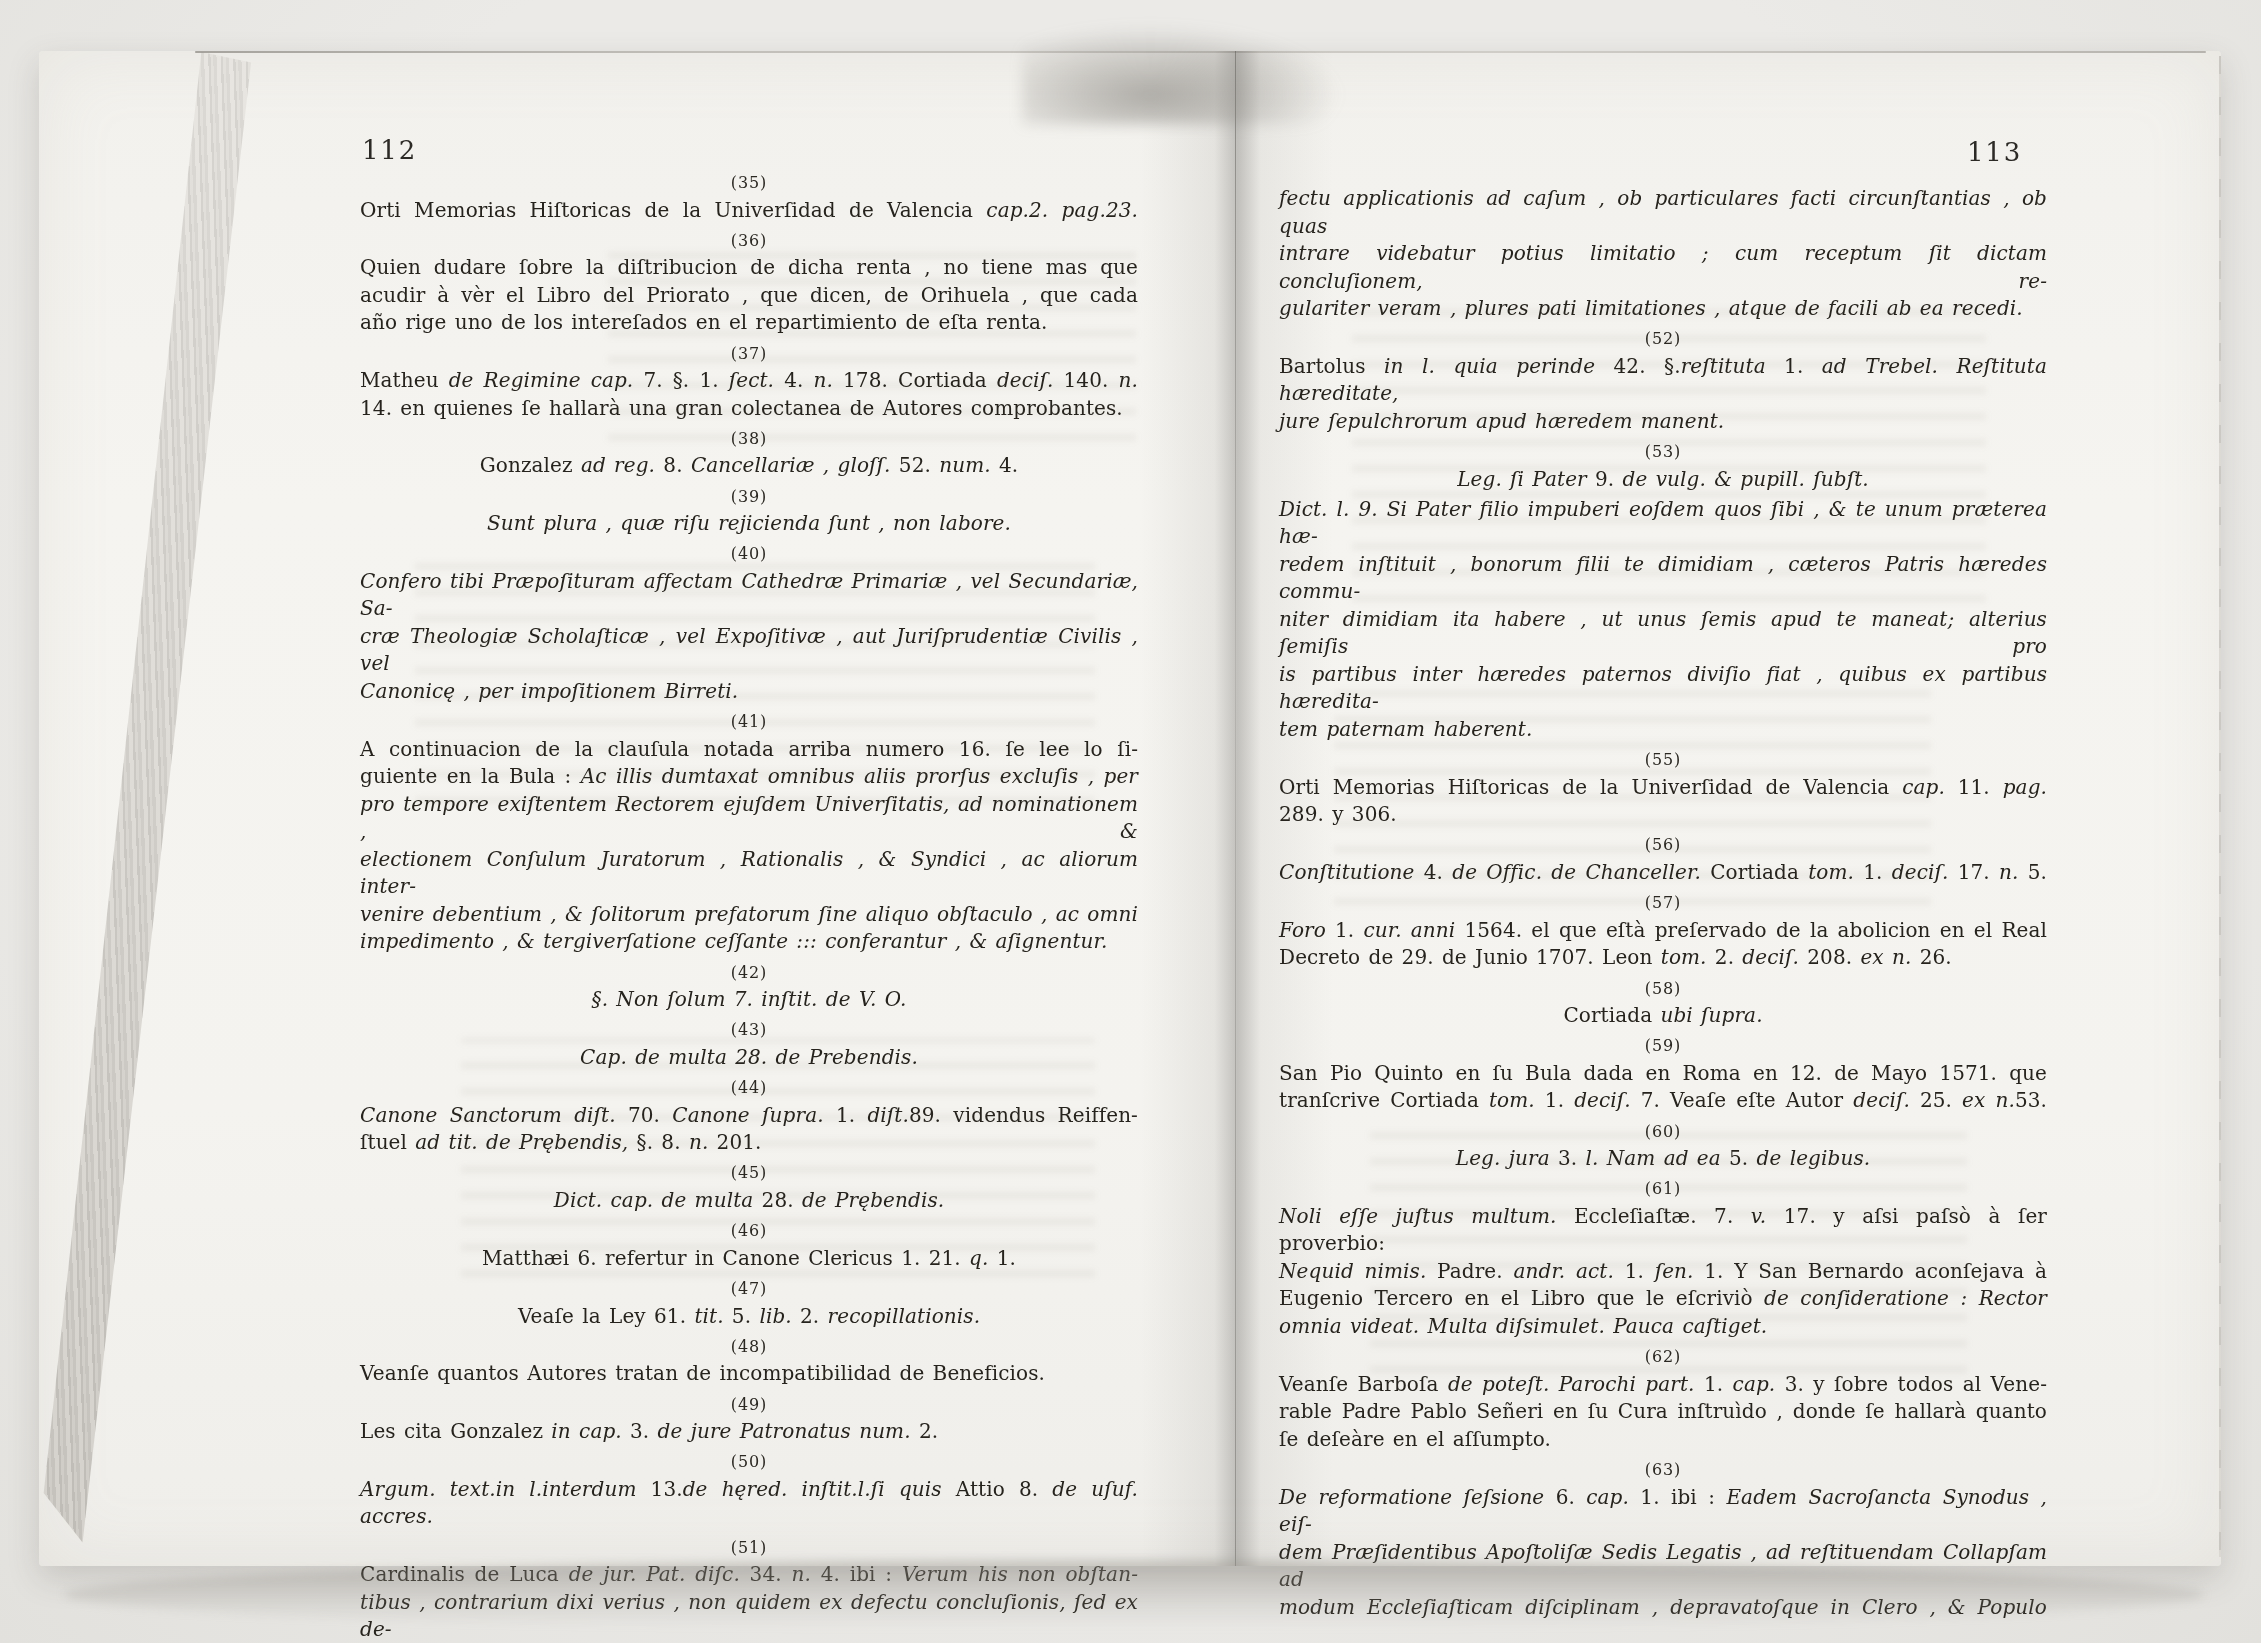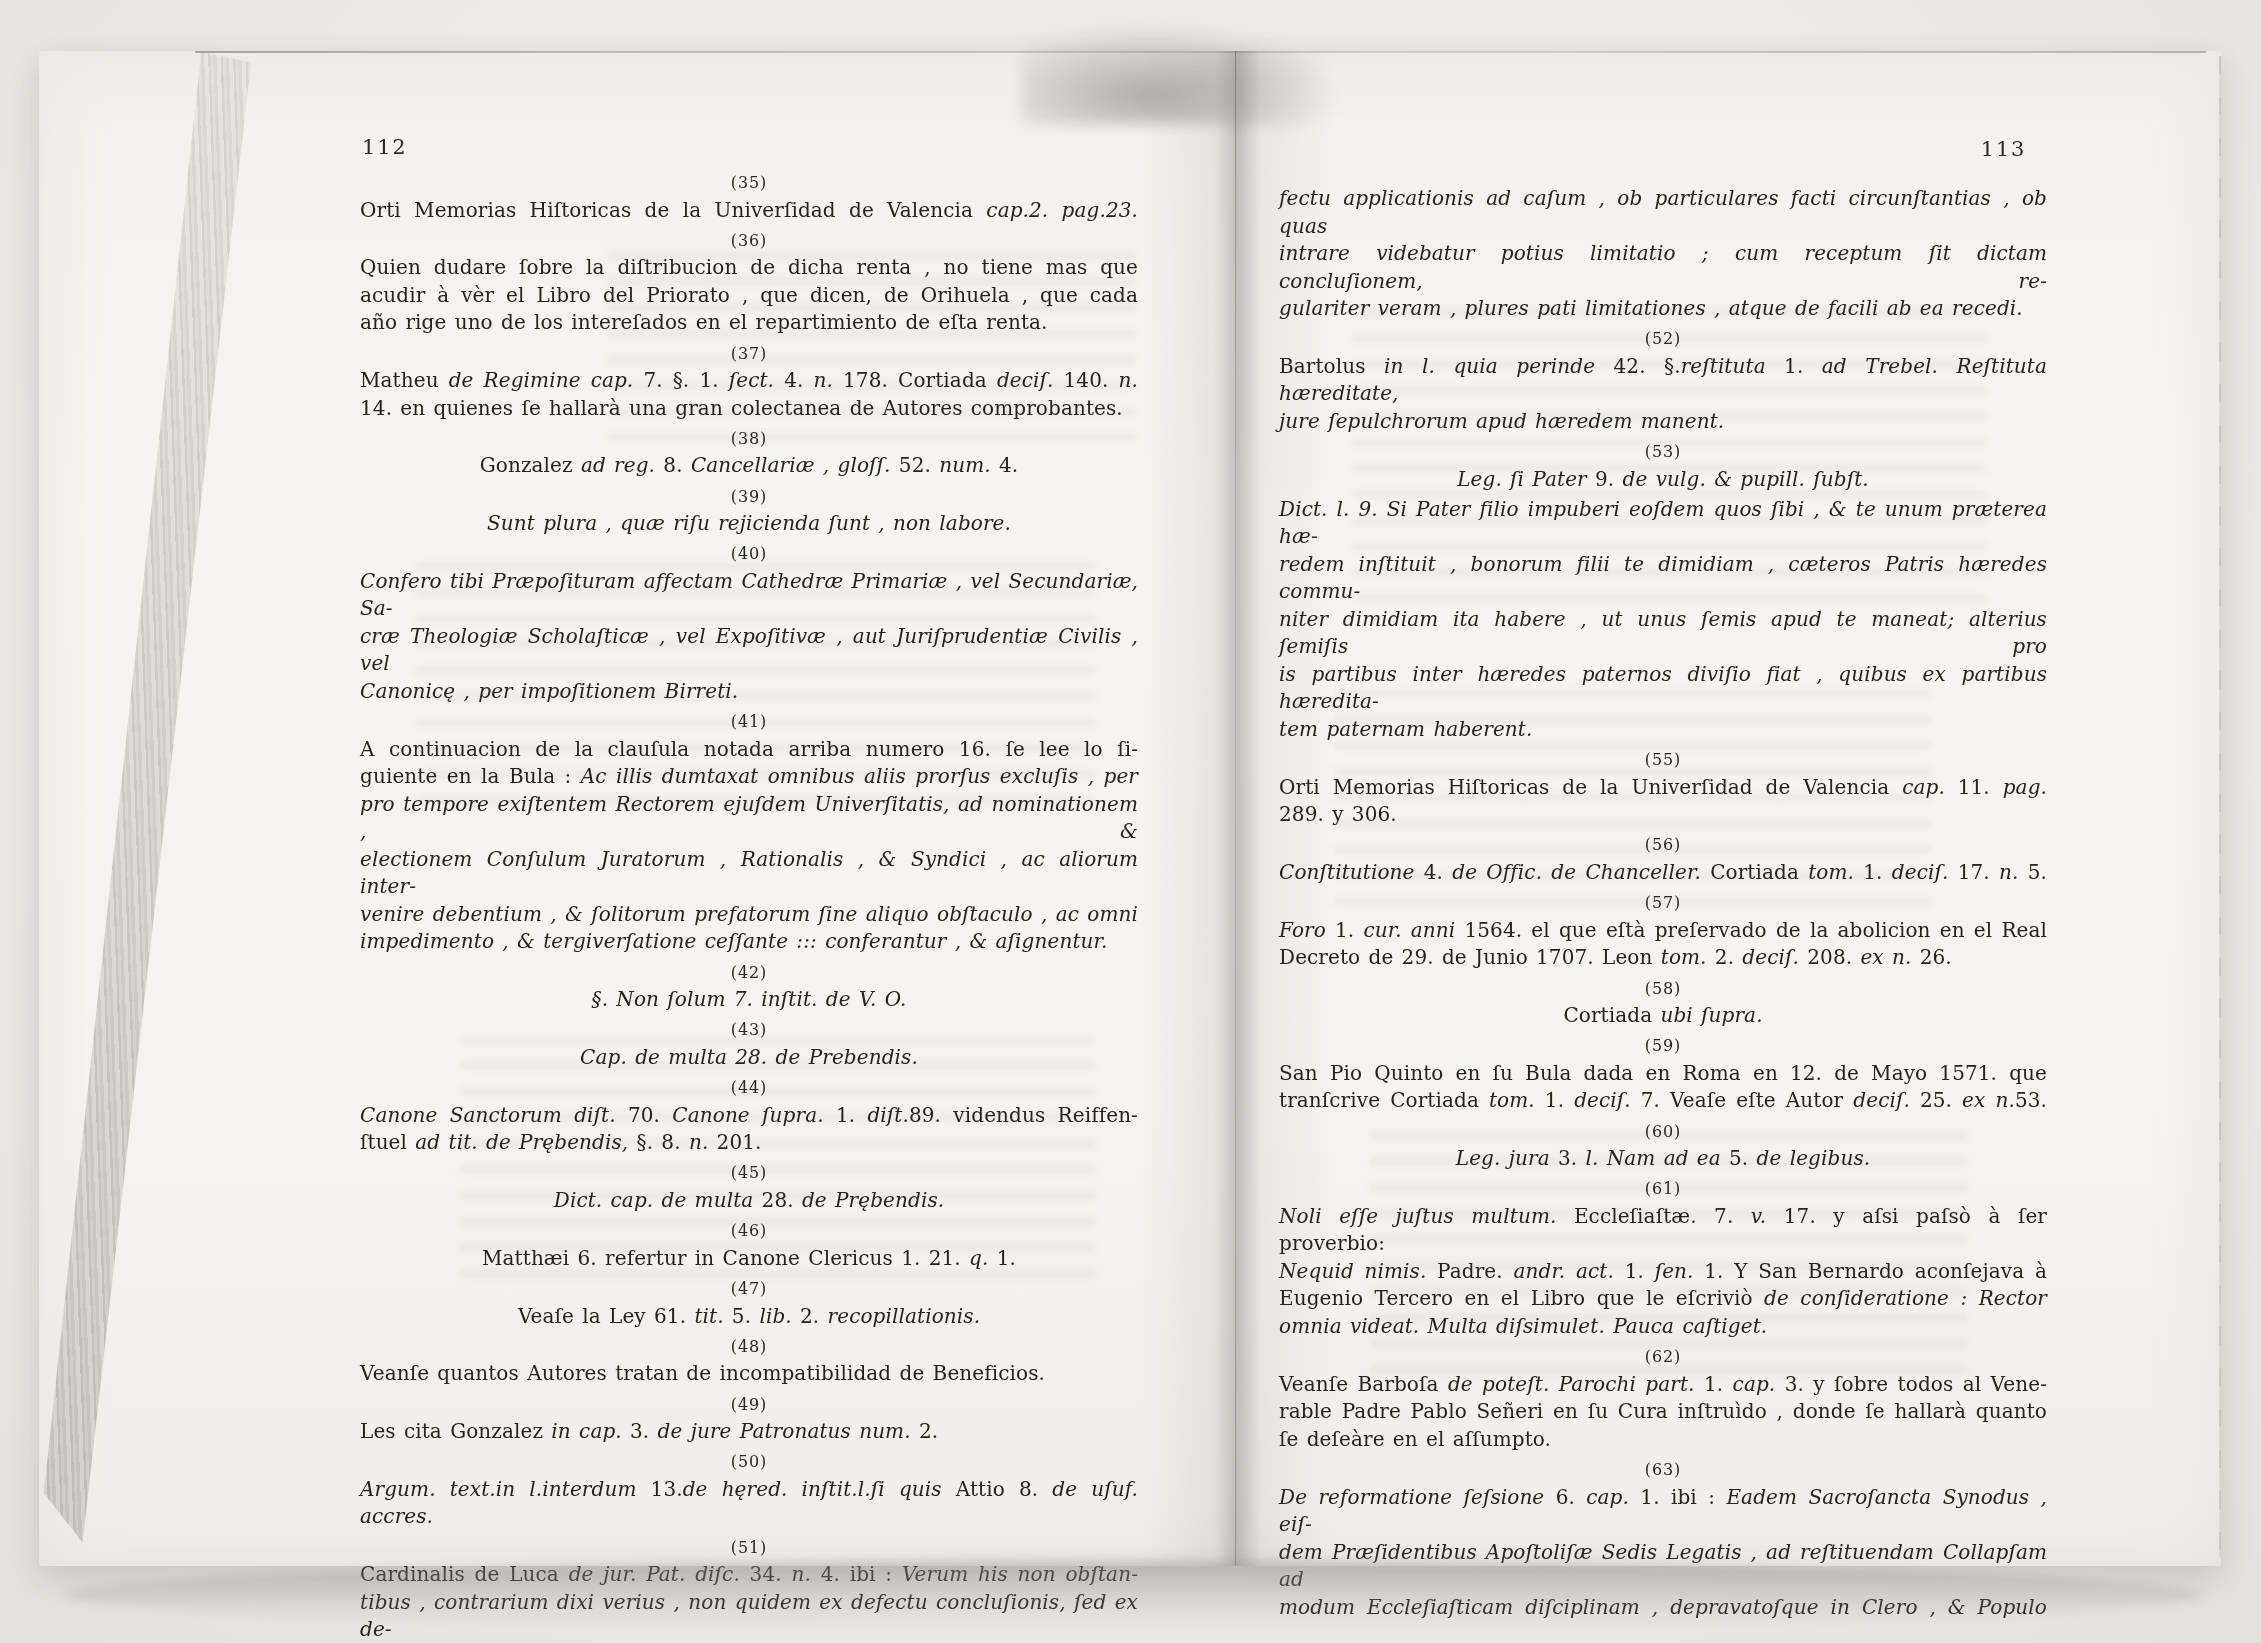--- a/index.html
+++ b/index.html
@@ -48,21 +48,21 @@
   .book-shadow{
     position:absolute;left:64px;top:1560px;width:2140px;height:69px;
     background:linear-gradient(180deg,rgba(150,147,140,.45),rgba(150,147,140,0));
     filter:blur(4.6px);border-radius:50%;
   }
   .ghost{
     position:absolute;
     background:repeating-linear-gradient(0deg,rgba(115,110,98,.075) 0 7.3px,rgba(115,110,98,0) 7.3px 26px);
     filter:blur(3.2px);
   }
-  .pagenum{position:absolute;font-size:21px;color:#2c2a26;letter-spacing:1.8px;}
+  .pagenum{position:absolute;font-size:26px;color:#2c2a26;letter-spacing:1.8px;}
   .col{position:absolute;color:#28251f;}
   .col-left{left:321px;top:118px;width:778px;}
   .col-right{left:1240px;top:134px;width:768px;}
   .block{margin:0 0 2.8px 0;}
   .par-num{
     text-align:center;font-size:16px;line-height:27.5px;color:#2b2822;
     letter-spacing:0.9px;
   }
   .line{
     font-size:20px;line-height:27.5px;white-space:nowrap;
@@ -84,21 +84,21 @@
   <div class="right-edge"></div>
 
   <div class="ghost" style="left:569px;top:193px;width:528px;height:197px;"></div>
   <div class="ghost" style="left:376px;top:496px;width:680px;height:257px;"></div>
   <div class="ghost" style="left:422px;top:987px;width:634px;height:239px;"></div>
   <div class="ghost" style="left:1313px;top:239px;width:634px;height:312px;"></div>
   <div class="ghost" style="left:1295px;top:634px;width:597px;height:220px;"></div>
   <div class="ghost" style="left:1331px;top:1065px;width:597px;height:257px;"></div>
 
   <div class="pagenum" style="left:323px;top:84px;">112</div>
-  <div class="pagenum" style="left:1928px;top:86px;width:73px;text-align:center;">113</div>
+  <div class="pagenum" style="left:1928px;top:86px;width:73px;text-align:left;">113</div>
 
   <div class="col col-left">
     <div>
         <div class="block">
           <div class="par-num">(35)</div>
           <div class="line just"><span>Orti Memorias Hiſtoricas de la Univerſidad de Valencia </span><span class="it">cap.2. pag.23.</span></div>
         </div>
         <div class="block">
           <div class="par-num">(36)</div>
           <div class="line just"><span>Quien dudare ſobre la diſtribucion de dicha renta , no tiene mas que</span></div>

